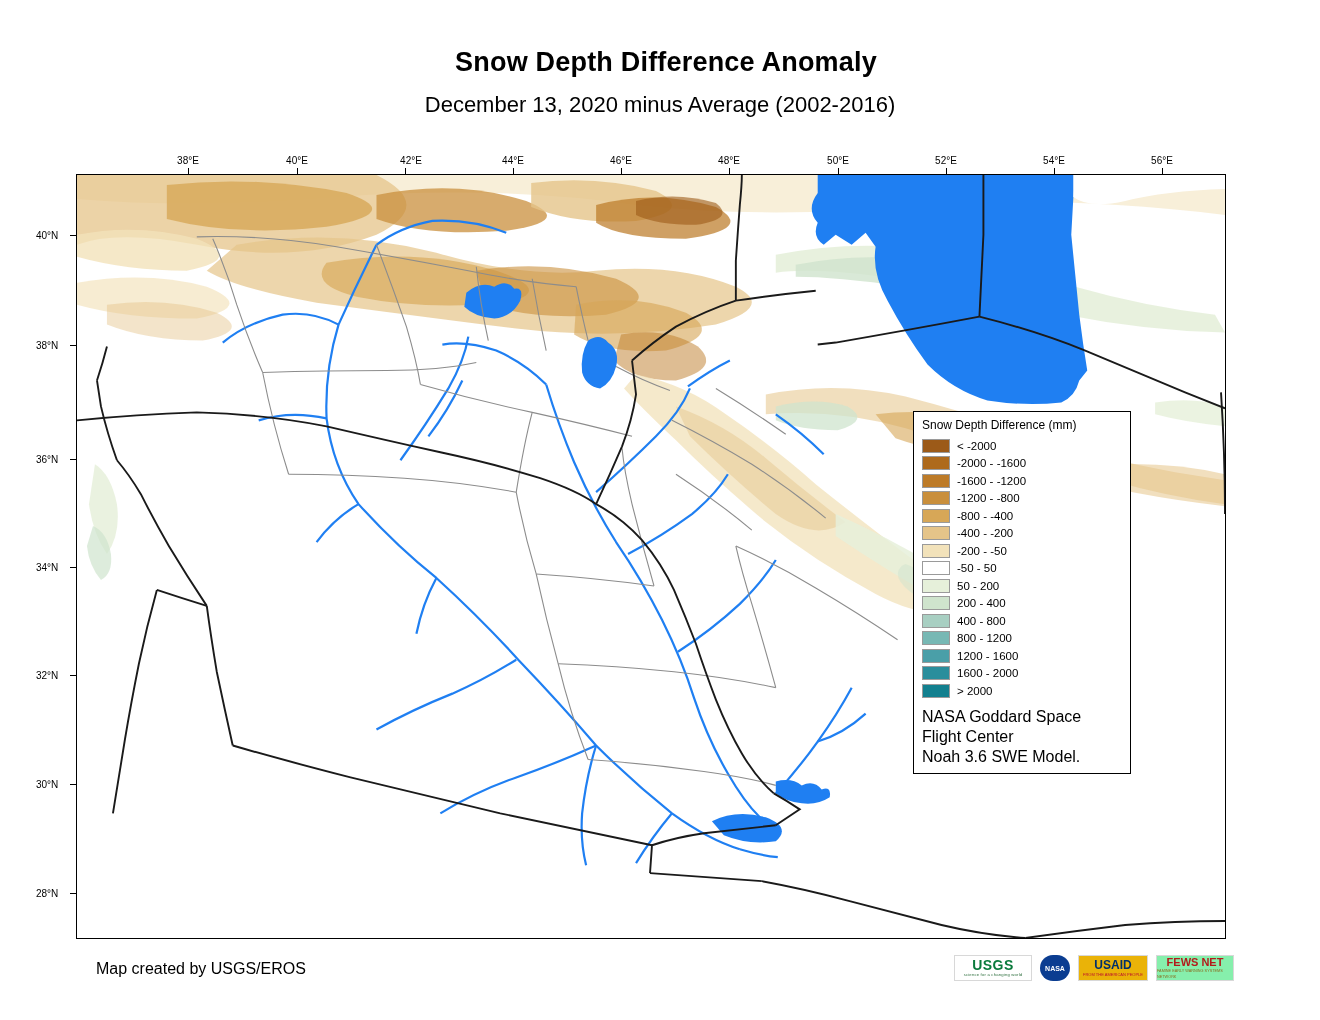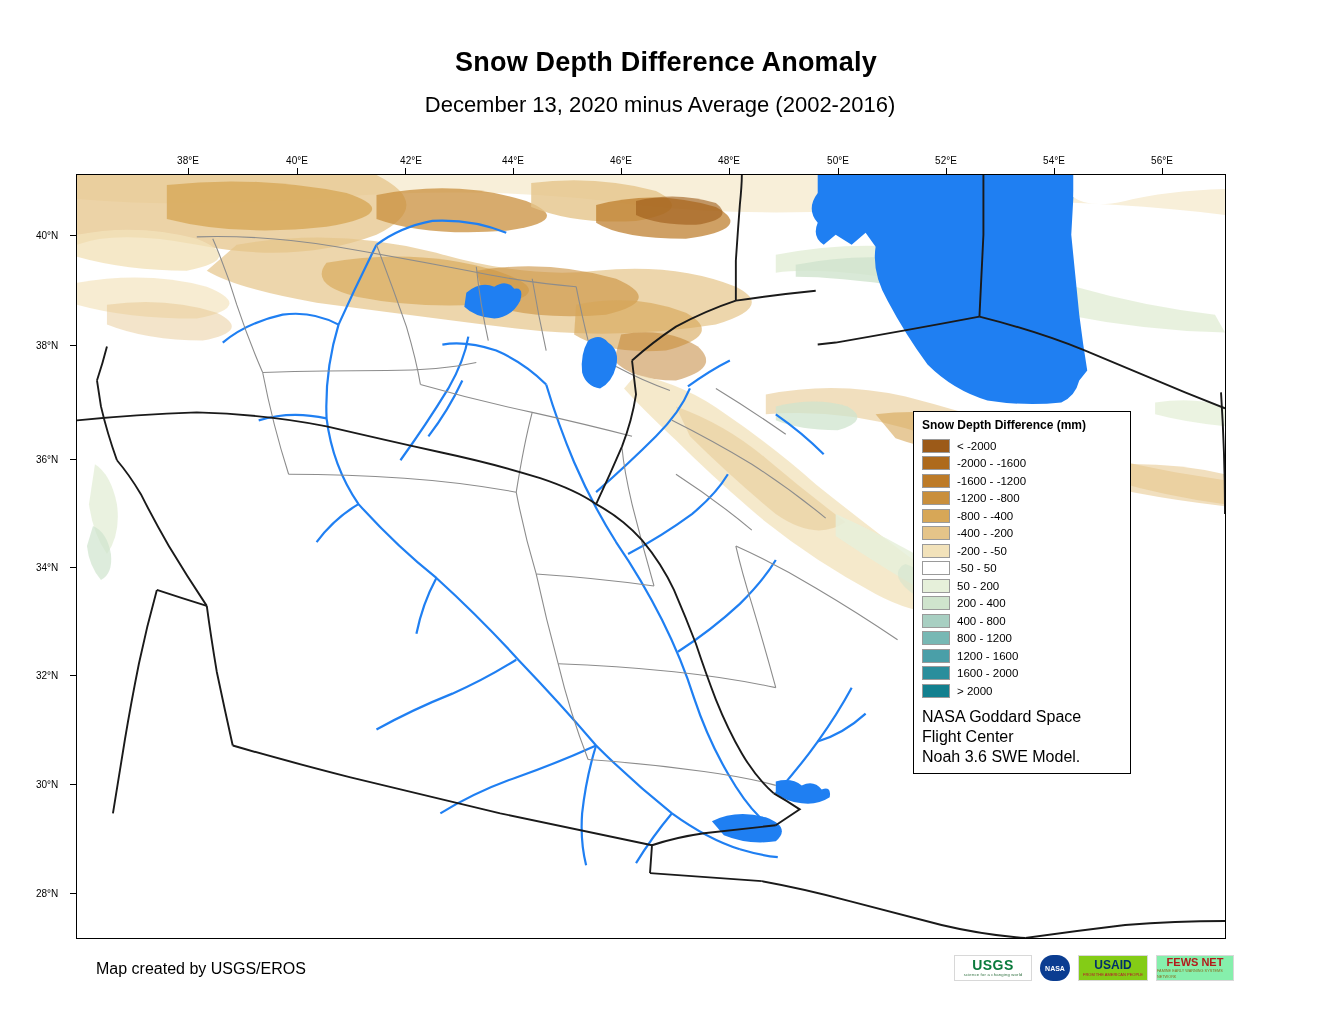--- a/index.html
+++ b/index.html
@@ -88,21 +88,21 @@
     left: 913px;
     top: 411px;
     width: 218px;
     background: #ffffff;
     border: 1px solid #000;
     box-sizing: border-box;
     padding: 6px 8px 6px 8px;
     font-size: 11.5px;
   }
   #legend .legend-title {
-    font-weight: bold;
+    font-weight: normal;
     font-size: 12px;
     margin-bottom: 5px;
     white-space: nowrap;
   }
   .legend-row {
     display: flex;
     align-items: center;
     height: 17.5px;
   }
   .legend-swatch {
@@ -155,21 +155,21 @@
   .logo-usgs .s { font-size: 4.2px; color: #2c6e3c; line-height: 6px; letter-spacing: .2px;}
   .logo-nasa {
     height: 26px; width: 30px;
     border-radius: 50%/50%;
     background: #0b3d91; color: #fff;
     font-size: 7px; font-weight: bold;
     border-radius: 14px;
   }
   .logo-usaid {
     height: 26px; width: 70px;
-    background: #84cc16; border: 1px solid #d8d8d8;
+    background: #eab308; border: 1px solid #d8d8d8;
     flex-direction: column;
   }
   .logo-usaid .t { font-size: 12px; font-weight: bold; color: #002f6c; line-height: 13px;}
   .logo-usaid .s { font-size: 4px; color: #ba0c2f; line-height: 6px;}
   .logo-fews {
     height: 26px; width: 78px;
     background: #86efac; border: 1px solid #d8d8d8;
     flex-direction: column;
   }
   .logo-fews .t { font-size: 11px; font-weight: bold; color: #b31b1b; line-height: 12px;}

